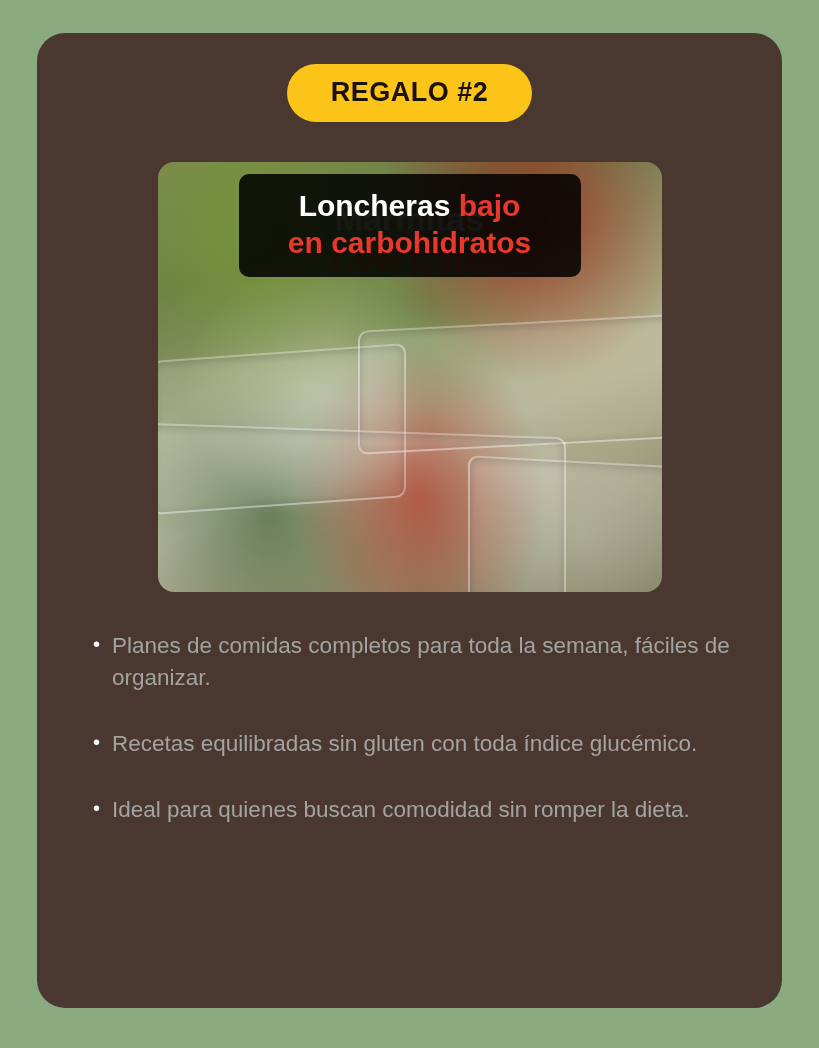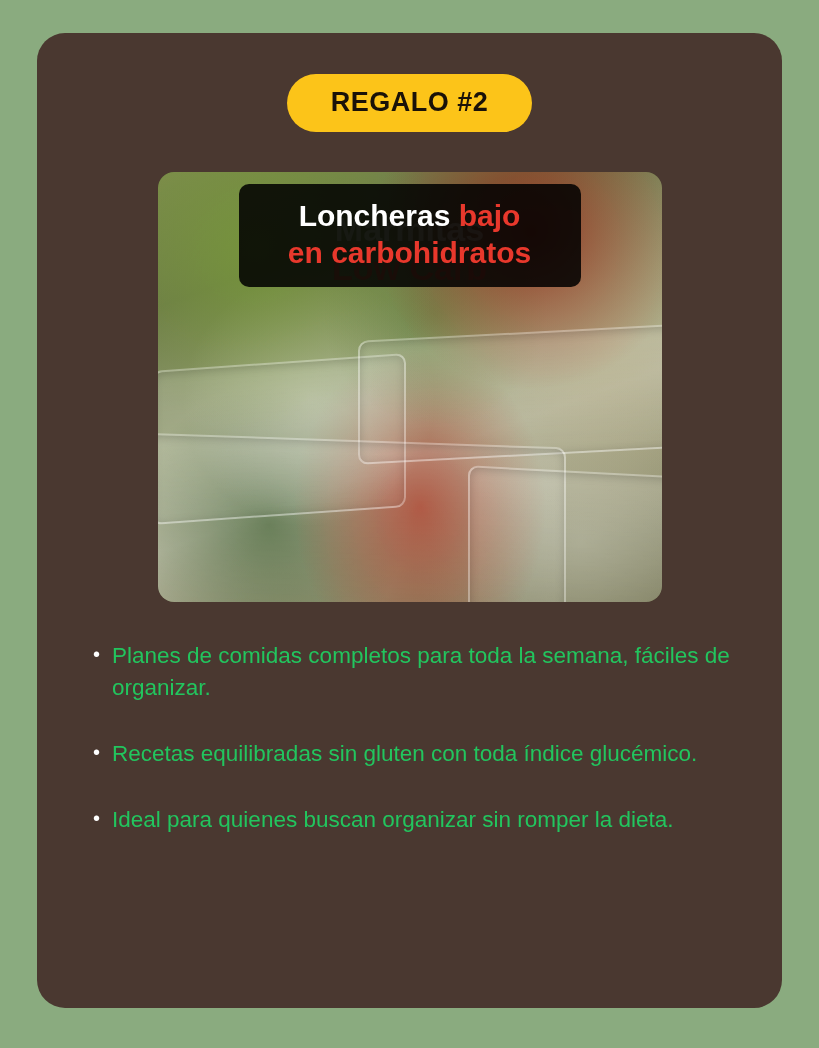--- a/index.html
+++ b/index.html
@@ -20,21 +20,21 @@
     box-sizing: border-box;
     padding: 33px 37px 40px 37px;
     display: flex;
     flex-direction: column;
   }
   .card {
     flex: 1;
     background: #4a3830;
     border-radius: 28px;
     box-sizing: border-box;
-    padding: 38px 26px 30px 26px;
+    padding: 28px 26px 30px 26px;
     display: flex;
     flex-direction: column;
     align-items: center;
   }
   .badge {
     background: #fcc419;
     color: #1a1208;
     font-size: 27px;
     font-weight: bold;
     letter-spacing: 0.5px;
@@ -129,21 +129,21 @@
   }
   .bullet:last-child { margin-bottom: 0; }
   .dot {
     color: #ffffff;
     font-size: 20px;
     line-height: 1.4;
     margin-right: 12px;
     flex: 0 0 auto;
   }
   .btext {
-    color: #22c55e;
+    color: #a3a3a3;
     font-size: 22.5px;
     line-height: 1.42;
     max-width: 640px;
   }
 </style>
 </head>
 <body>
 
 <div class="page">
   <div class="card">
@@ -172,18 +172,18 @@
       <div class="bullet">
         <span class="dot">•</span>
         <span class="btext">Planes de comidas completos para toda la semana, fáciles de organizar.</span>
       </div>
       <div class="bullet">
         <span class="dot">•</span>
         <span class="btext">Recetas equilibradas sin gluten con toda índice glucémico.</span>
       </div>
       <div class="bullet">
         <span class="dot">•</span>
-        <span class="btext">Ideal para quienes buscan organizar sin romper la dieta.</span>
+        <span class="btext">Ideal para quienes buscan comodidad sin romper la dieta.</span>
       </div>
     </div>
 
   </div>
 </div>
 
 </body></html>

